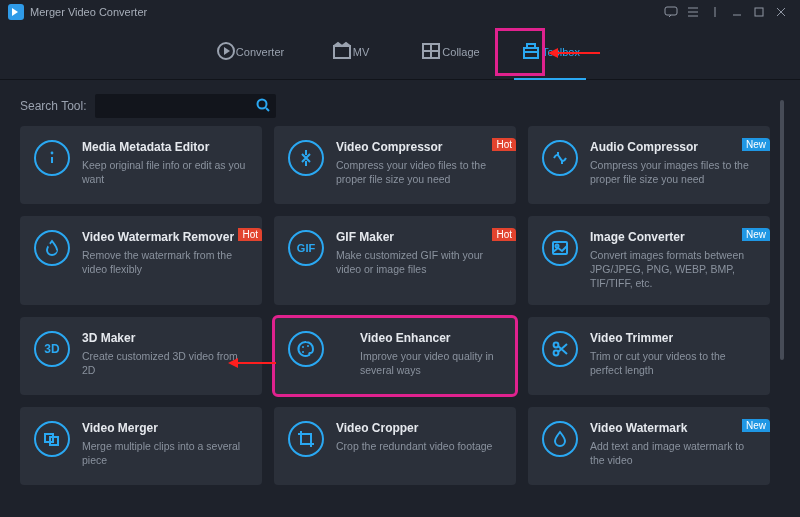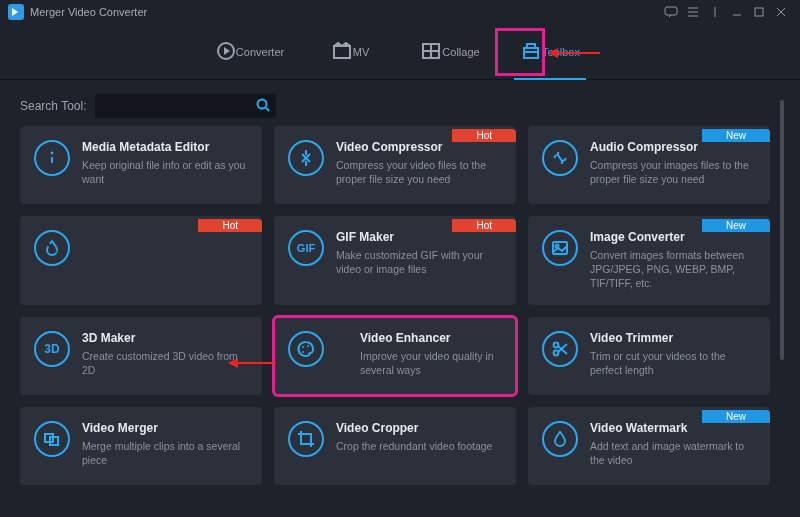--- a/index.html
+++ b/index.html
@@ -35,21 +35,21 @@
   .mag { color:#2aa8f2; font-size:14px; cursor:pointer;}
 
   
   .scrollpane { position:absolute; top:126px; left:20px; right:30px; bottom:10px; overflow:hidden;}
   .grid { display:grid; grid-template-columns:repeat(3, 1fr); gap:12px; }
   .card { background:#2b303a; border-radius:4px; padding:14px 14px 14px 14px; display:flex; gap:12px; min-height:78px; position:relative; cursor:pointer;}
   .card .ico { width:36px; height:36px; border:2px solid #2aa8f2; border-radius:50%; flex-shrink:0; display:flex; align-items:center; justify-content:center; color:#2aa8f2; font-size:12px; font-weight:bold;}
   .card .txt { flex:1; min-width:0;}
   .card .ttl { font-size:12px; color:#e6e9ee; font-weight:600; margin-bottom:4px;}
   .card .desc { font-size:10.5px; color:#8a929e; line-height:1.35;}
-  .badge { position:absolute; top:3px; right:0; font-size:10px; color:#fff; padding:1px 24px; border-top-right-radius:4px;}
+  .badge { position:absolute; top:12px; right:0; font-size:10px; color:#fff; padding:1px 4px; border-top-right-radius:4px;}
   .badge.hot { background:#e2432e;}
   .badge.new { background:#1f97e4;}
 
   
   .sbar { position:absolute; top:100px; right:16px; width:4px; height:260px; background:#474c57; border-radius:2px;}
 
   svg.ico-svg { stroke:#2aa8f2; fill:none; stroke-width:2; }
 </style>
 </head>
 <body>
@@ -189,20 +189,24 @@
         </div>
         <div class="badge new">New</div>
       </div>
       <div class="card">
         <div class="ico">
           <svg class="ico-svg" width="20" height="20" viewBox="0 0 20 20">
             <path d="M10 3c4 5 5 7 5 9a5 5 0 0 1-10 0c0-2 1-4 5-9z"></path>
             <path d="M6 6l8 8" stroke="#2b303a" stroke-width="3"></path>
           </svg>
         </div>
+        <div class="txt">
+          <div class="ttl">Video Watermark Remover</div>
+          <div class="desc">Remove the watermark from the video flexibly</div>
+        </div>
         <div class="badge hot">Hot</div>
       </div>
       <div class="card">
         <div class="ico">
           <span style="color:#2aa8f2;font-size:11px;font-weight:700;">GIF</span>
         </div>
         <div class="txt">
           <div class="ttl">GIF Maker</div>
           <div class="desc">Make customized GIF with your video or image files</div>
         </div>

